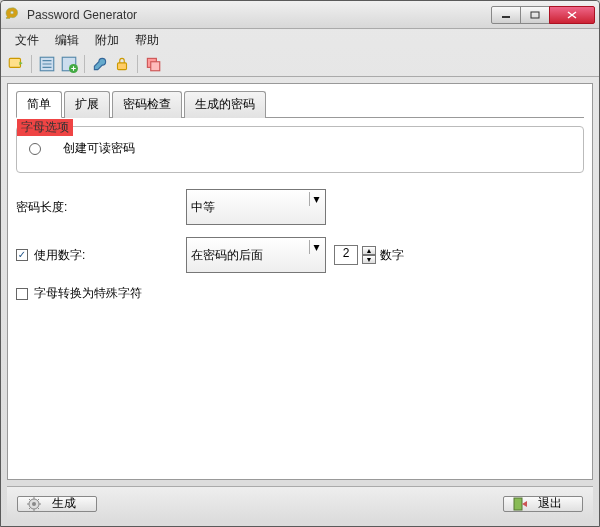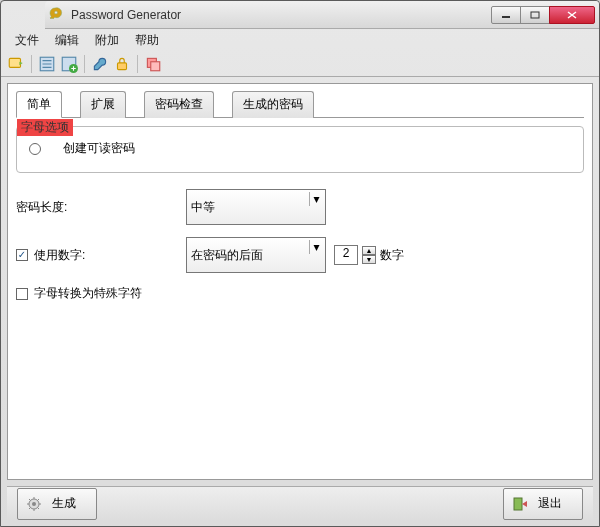--- a/index.html
+++ b/index.html
@@ -1,38 +1,38 @@
 <!DOCTYPE html>
 <html><head>
 <meta charset="utf-8">
 <style>
 * { box-sizing: border-box; margin: 0; padding: 0; font-family: "Microsoft YaHei", "SimSun", sans-serif; font-size: 12px; }
 body { background: #d4d4d4; width: 600px; height: 527px; overflow: hidden; }
 
 .window { width: 600px; height: 527px; background: linear-gradient(#e8e8e8, #dcdcdc); border: 1px solid #5a5a5a; border-radius: 4px 4px 0 0; display: flex; flex-direction: column; }
 
-.titlebar { height: 28px; background: linear-gradient(#f0f0f0, #d8d8d8); border-radius: 4px 4px 0 0; display: flex; align-items: center; padding: 0 4px; border-bottom: 1px solid #aaa; margin-left: 44px; }
+.titlebar { height: 28px; background: linear-gradient(#f0f0f0, #d8d8d8); border-radius: 4px 4px 0 0; display: flex; align-items: center; padding: 0 4px; border-bottom: 1px solid #aaa; }
 .titlebar .icon { width: 16px; height: 16px; margin-right: 6px; }
 .titlebar .title { flex: 1; color: #333; }
 .win-btns { display: flex; gap: 0; }
 .win-btn { width: 30px; height: 18px; border: 1px solid #888; background: linear-gradient(#f8f8f8,#d0d0d0); display: flex; align-items: center; justify-content: center; margin-left: -1px; }
 .win-btn.close { width: 46px; background: linear-gradient(#e68, #c23); border-color: #a12; color: #fff; border-radius: 0 2px 2px 0;}
 .win-btn.min { border-radius: 2px 0 0 2px;}
 
 .menubar { height: 22px; display: flex; align-items: center; padding: 0 6px; gap: 0; }
 .menubar span { padding: 2px 8px; cursor: default; color: #222; }
 
 .toolbar { height: 26px; display: flex; align-items: center; padding: 0 6px; gap: 4px; border-bottom: 1px solid #aaa; }
 .tool-ico { width: 18px; height: 18px; display: flex; align-items: center; justify-content: center; }
 .tool-sep { width: 1px; height: 18px; background: #bbb; margin: 0 2px; }
 
 .content { flex: 1; background: #fff; margin: 6px; border: 1px solid #999; display: flex; flex-direction: column; padding: 6px 8px 8px 8px; }
 
 .tabs { display: flex; border-bottom: 1px solid #999; }
-.tab { padding: 4px 10px; border: 1px solid #999; border-bottom: none; background: linear-gradient(#f4f4f4,#e2e2e2); margin-right: 18px; border-radius: 3px 3px 0 0; position: relative; top: 1px; }
+.tab { padding: 4px 10px; border: 1px solid #999; border-bottom: none; background: linear-gradient(#f4f4f4,#e2e2e2); margin-right: 2px; border-radius: 3px 3px 0 0; position: relative; top: 1px; }
 .tab.active { background: #fff; border-bottom: 1px solid #fff; }
 
 .fieldset { border: 1px solid #bbb; border-radius: 4px; margin: 8px 0 10px 0; padding: 10px 12px 12px 12px; position: relative; }
 .legend { position: absolute; top: -8px; left: 0; background: #ef4444; padding: 0 4px; color: #333; font-family: Liberation Mono, monospace; }
 .radio-row { display: flex; align-items: center; gap: 22px; margin: 3px 0; }
 .radio { width: 12px; height: 12px; border: 1px solid #666; border-radius: 50%; display: inline-flex; align-items: center; justify-content: center; }
 .radio.sel::after { content: ""; width: 6px; height: 6px; background: #258; border-radius: 50%; }
 
 .form-row { display: flex; align-items: center; margin: 6px 0; }
 .form-label { width: 170px; display: flex; align-items: center; gap: 6px; }
@@ -40,21 +40,21 @@
 .checkbox.checked::after { content: "✓"; font-size: 10px; color: #258; line-height: 1; }
 
 .dropdown { width: 140px; height: 36px; border: 1px solid #777; background: linear-gradient(#fff,#eee); display: flex; align-items: center; padding: 0 4px; position: relative; }
 .dropdown .arrow { position: absolute; right: 2px; top: 2px; width: 14px; height: 14px; border-left: 1px solid #aaa; display: flex; align-items: center; justify-content: center; }
 .spinner { display: flex; align-items: center; margin-left: 8px; gap: 4px; }
 .spin-input { width: 24px; height: 20px; border: 1px solid #777; text-align: center; background: #fff; }
 .spin-btns { display: flex; flex-direction: column; }
 .spin-btn { width: 14px; height: 9px; border: 1px solid #777; background: linear-gradient(#fff,#ddd); font-size: 7px; display: flex; align-items: center; justify-content: center; }
 
 .footer { height: 34px; display: flex; align-items: center; padding: 0 10px; background: linear-gradient(#eee,#ddd); border-top: 1px solid #aaa; margin: 0 6px 6px 6px; }
-.btn { height: 32px; padding: 0 20px 0 8px; border: 1px solid #888; background: linear-gradient(#fafafa,#e0e0e0); display: flex; align-items: center; gap: 10px; border-radius: 2px; }
+.btn { height: 16px; padding: 0 20px 0 8px; border: 1px solid #888; background: linear-gradient(#fafafa,#e0e0e0); display: flex; align-items: center; gap: 10px; border-radius: 2px; }
 .btn-ico { width: 16px; height: 16px; }
 .spacer { flex: 1; }
 </style>
 </head>
 <body>
 
 <div class="window">
 
   <div class="titlebar">
     <span class="icon">

